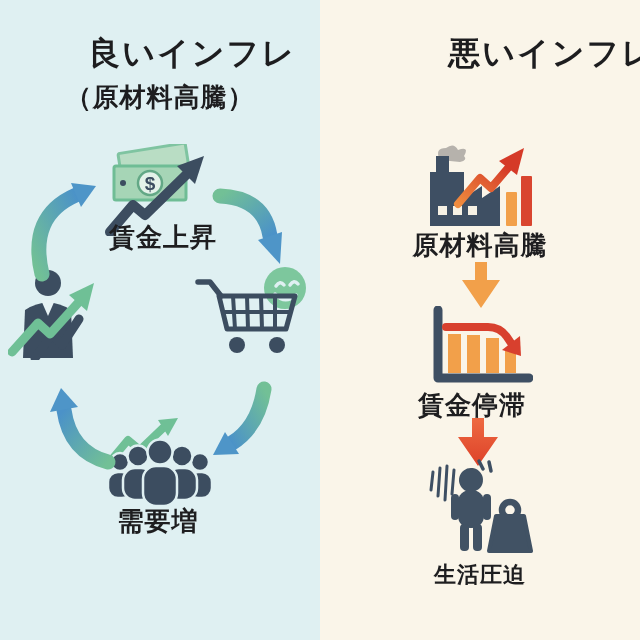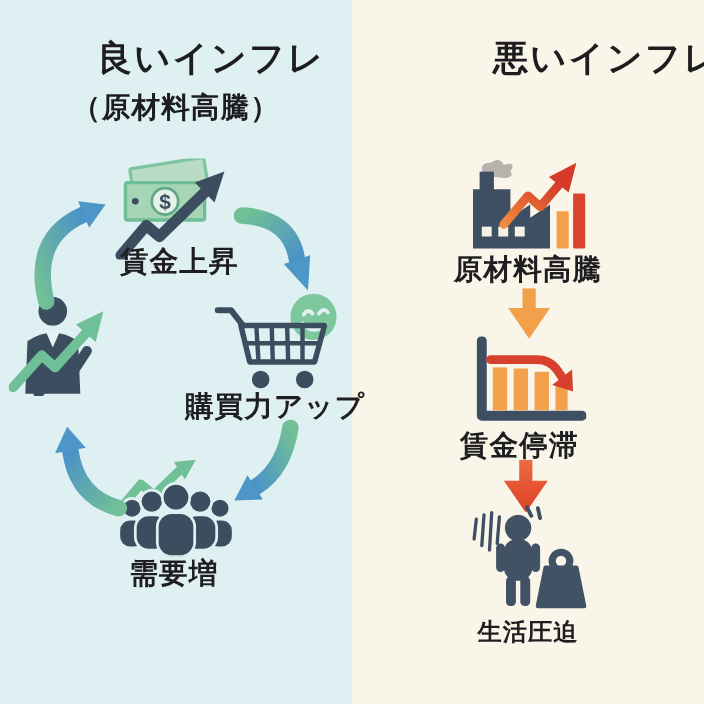--- a/index.html
+++ b/index.html
@@ -50,21 +50,20 @@
     <polyline points="6,16 18,16 29,30" fill="none" stroke="#3c4d60" stroke-width="5.5" stroke-linecap="round" stroke-linejoin="round"></polyline>
     <polygon points="27,30 103,30 94,63 35,63" fill="none" stroke="#3c4d60" stroke-width="5" stroke-linejoin="round"></polygon>
     <line x1="41" y1="30" x2="43" y2="63" stroke="#3c4d60" stroke-width="4"></line>
     <line x1="55" y1="30" x2="56" y2="63" stroke="#3c4d60" stroke-width="4"></line>
     <line x1="69" y1="30" x2="70" y2="63" stroke="#3c4d60" stroke-width="4"></line>
     <line x1="83" y1="30" x2="83" y2="63" stroke="#3c4d60" stroke-width="4"></line>
     <line x1="29" y1="46" x2="100" y2="46" stroke="#3c4d60" stroke-width="4"></line>
     <circle cx="45" cy="79" r="8" fill="#3c4d60"></circle>
     <circle cx="85" cy="79" r="8" fill="#3c4d60"></circle>
   </svg>
-  <div class="node-label" style="left:90px;top:352px;width:320px;">購買力アップ</div>
 
   <svg class="abs" style="left:100px;top:414px;" width="120" height="92" viewBox="0 0 120 92">
     <polyline points="8,50 28,26 40,36 63,14" fill="none" stroke="#6fc096" stroke-width="8" stroke-linecap="round" stroke-linejoin="round"></polyline>
     <polygon points="78,4 68,22 58,6" fill="#6fc096"></polygon>
     <circle cx="20" cy="48" r="9" fill="#3c4d60" stroke="#dff0f2" stroke-width="2.5"></circle>
     <rect x="8" y="58" width="24" height="26" rx="10" fill="#3c4d60" stroke="#dff0f2" stroke-width="2.5"></rect>
     <circle cx="100" cy="48" r="9" fill="#3c4d60" stroke="#dff0f2" stroke-width="2.5"></circle>
     <rect x="88" y="58" width="24" height="26" rx="10" fill="#3c4d60" stroke="#dff0f2" stroke-width="2.5"></rect>
     <circle cx="38" cy="42" r="10.5" fill="#3c4d60" stroke="#dff0f2" stroke-width="2.5"></circle>
     <rect x="23" y="54" width="30" height="32" rx="12" fill="#3c4d60" stroke="#dff0f2" stroke-width="2.5"></rect>

